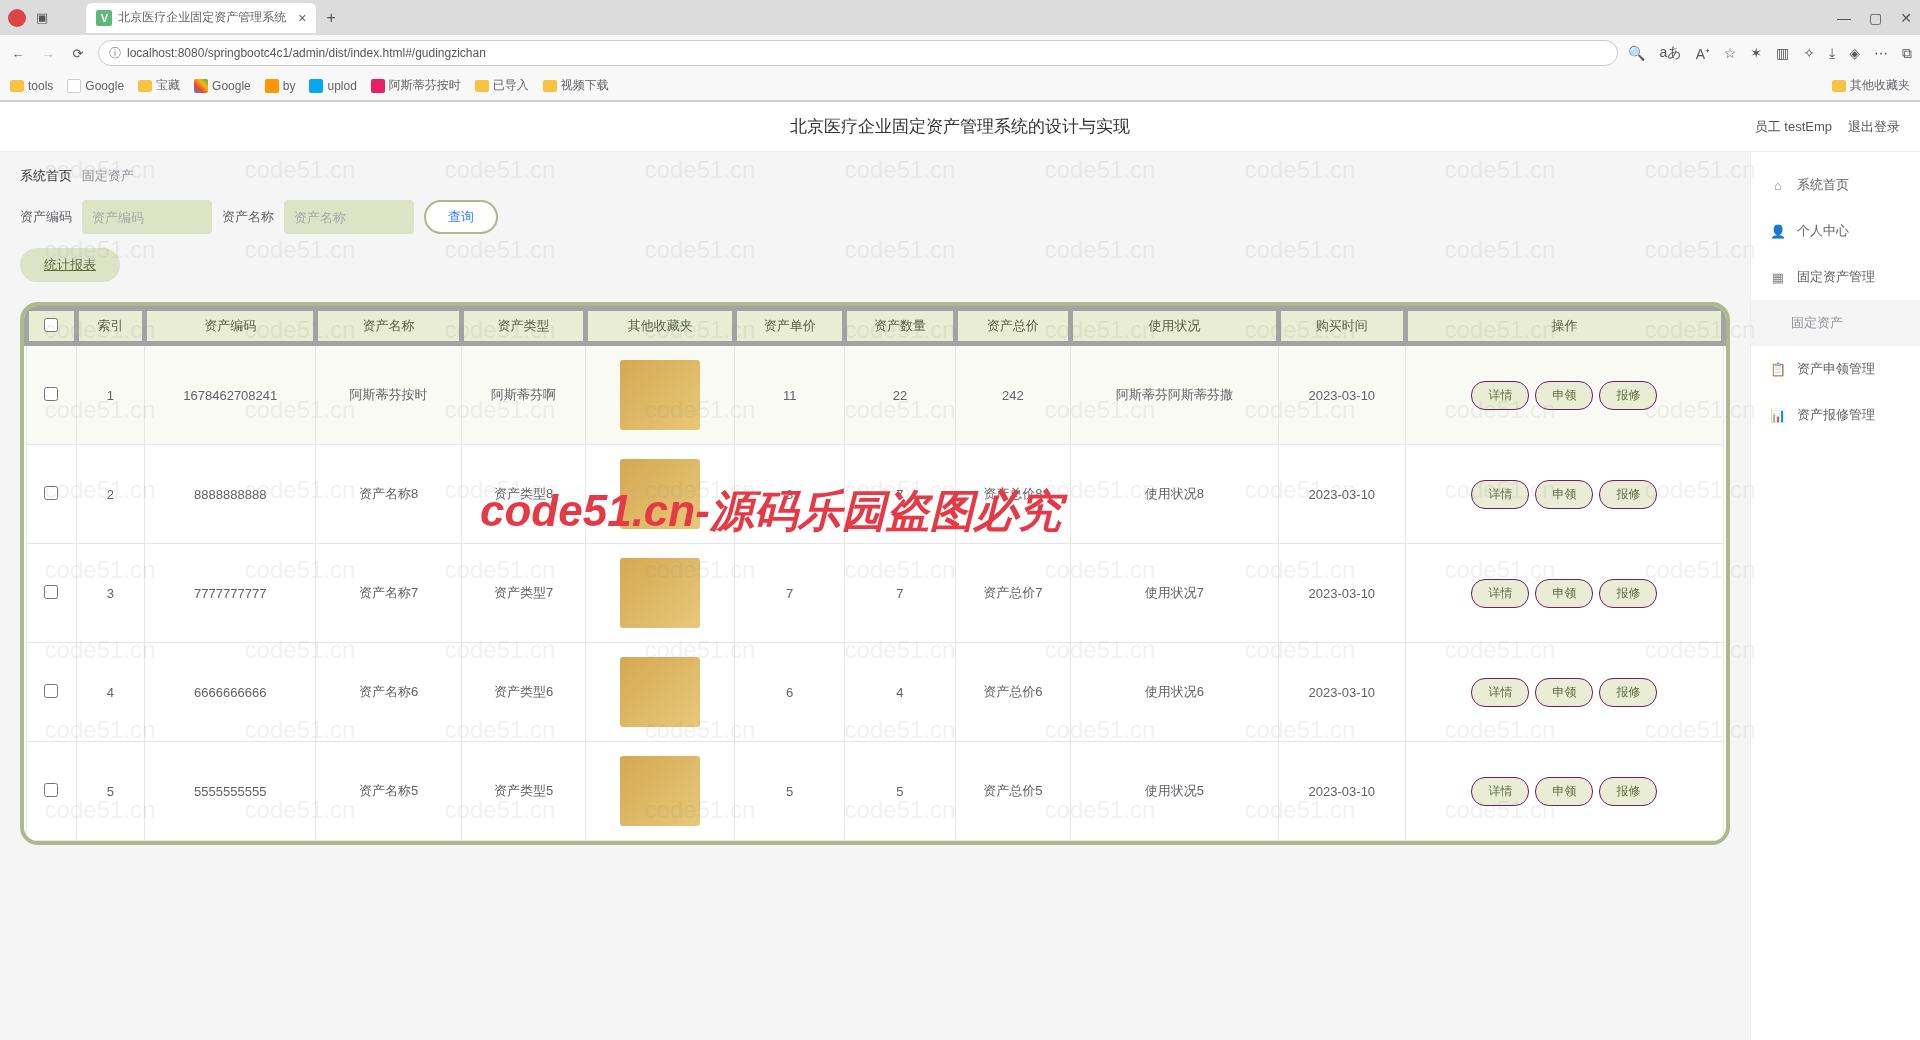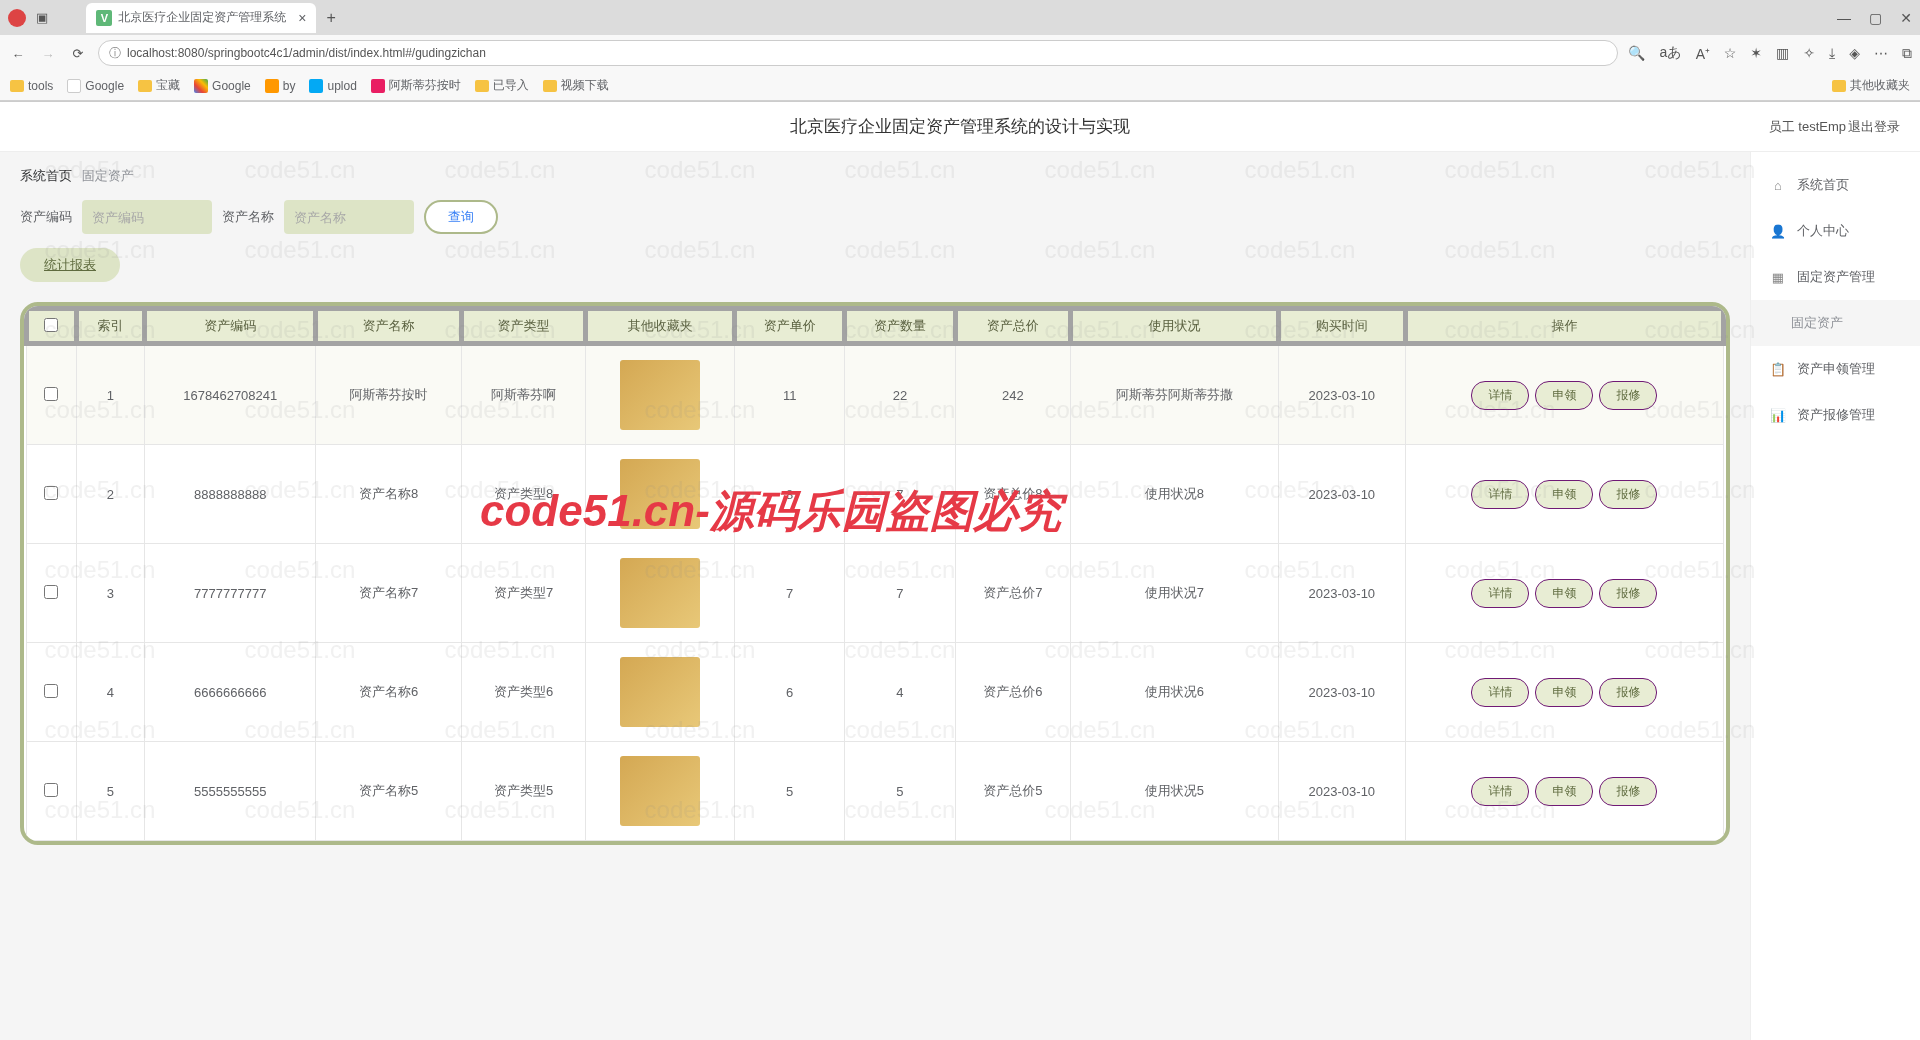--- a/index.html
+++ b/index.html
@@ -20,21 +20,21 @@
 .bookmarks { display: flex; align-items:center; gap: 14px; height: 30px; padding: 0 10px; font-size: 12px; background: #f8f8f8; border-bottom: 1px solid #d0d0d0; }
 .bk { display:flex; align-items:center; gap:4px; cursor:pointer; }
 .fld { width:14px; height:12px; background:#f6c343; border-radius:2px; }
 .fav { width:14px; height:14px; border-radius:2px; background:#888; }
 .bk-other { margin-left:auto; }
 
 
 .app { display:flex; flex-direction:column; height: calc(1040px - 101px); }
 .app-header { background:#fff; height:50px; display:flex; align-items:center; justify-content:center; border-bottom:1px solid #eee; position:relative; }
 .app-title { font-size:17px; font-weight:normal; color:#333; }
-.user-box { position:absolute; right:20px; font-size:13px; color:#555; display:flex; gap:2px; }
+.user-box { position:absolute; right:20px; font-size:13px; color:#555; display:flex; gap:16px; }
 
 .app-body { display:flex; flex:1; min-height:0; }
 .main-area { flex:1; padding:15px 20px; overflow:auto; position:relative; }
 .right-nav { width:170px; background:#fff; border-left:1px solid #eee; padding:10px 0; }
 
 .nav-item { display:flex; align-items:center; gap:10px; padding: 14px 18px; font-size:13px; color:#606266; cursor:pointer; }
 .nav-item .nicon { width:18px; text-align:center; color:#888; }
 .nav-item.sub { padding-left:40px; background:#f5f5f5; color:#909399; }
 
 .breadcrumb { font-size:13px; margin-bottom:15px; }

